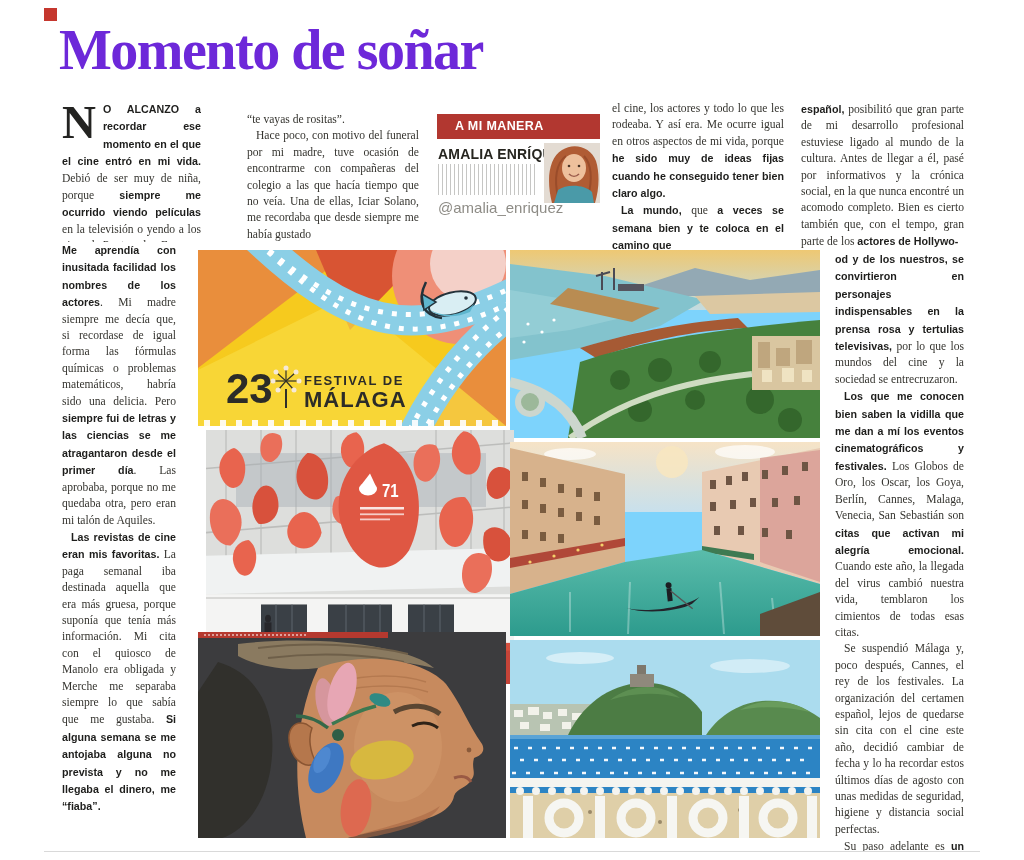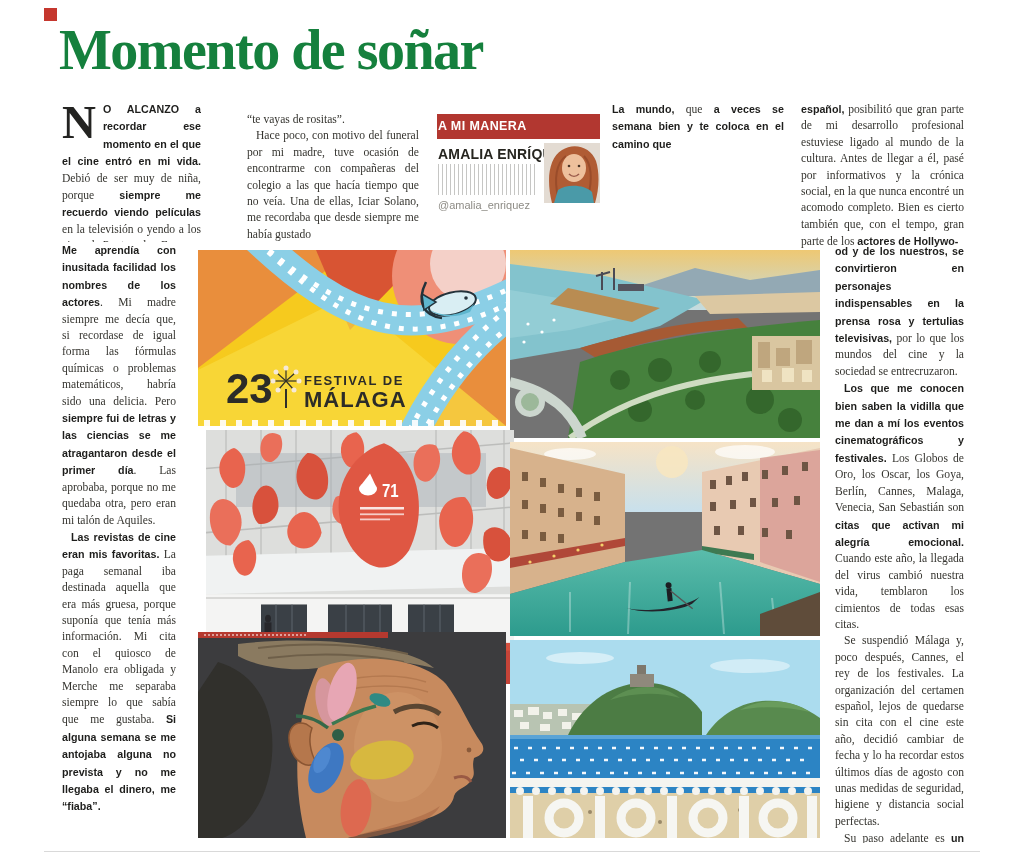--- a/index.html
+++ b/index.html
@@ -1,57 +1,57 @@
 <!DOCTYPE html>
 <html><head>
 <meta charset="utf-8">
 <style>
   *{margin:0;padding:0;box-sizing:border-box}
   html,body{background:#fff}
   body{width:1024px;height:860px;position:relative;font-family:"Liberation Serif",serif;overflow:hidden}
   .abs{position:absolute}
   #marker{left:44px;top:8px;width:13px;height:13px;background:#c5372e}
-  #headline{left:59px;top:18px;font-size:56px;font-weight:700;color:#15803d;letter-spacing:-1.5px;font-family:"Liberation Serif",serif}
+  #headline{left:59px;top:18px;font-size:56px;font-weight:700;color:#6d28d9;letter-spacing:-1.5px;font-family:"Liberation Serif",serif}
   .tcol{color:#35342f}
   .tcol p{text-align:justify;font-size:11.6px;line-height:16.4px;margin:0}
   .tcol p+p{text-indent:9px}
   .tcol .b{font-family:"Liberation Sans",sans-serif;font-weight:700;font-size:10.7px;color:#1e1e1c}
   #col1top{left:62px;top:101px;width:139px;height:141px;overflow:hidden}
   #col1main{left:62px;top:242px;width:114px;height:610px;overflow:hidden}
   #col2{left:247px;top:112px;width:172px;height:130px;overflow:hidden}
   #col5{left:612px;top:101px;width:172px;height:150px;overflow:hidden}
   #col6top{left:801px;top:101px;width:163px;height:150px;overflow:hidden}
-  #col6main{left:835px;top:243px;width:129px;height:600px;overflow:hidden}
+  #col6main{left:835px;top:251px;width:129px;height:600px;overflow:hidden}
   .dropcap{float:left;font-weight:700;font-size:47px;line-height:36px;padding:3px 7px 0 0;color:#232321;font-family:"Liberation Serif",serif}
   #bylinebox{left:437px;top:114px;width:163px;height:96px}
-  #banner{position:absolute;left:0;top:0;width:163px;height:25px;background:#b23730;color:#fff;font-family:"Liberation Sans",sans-serif;font-weight:700;font-size:12.5px;line-height:25px;padding-left:1px;letter-spacing:.4px}
+  #banner{position:absolute;left:0;top:0;width:163px;height:25px;background:#b23730;color:#fff;font-family:"Liberation Sans",sans-serif;font-weight:700;font-size:12.5px;line-height:25px;padding-left:18px;letter-spacing:.4px}
   #authorname{position:absolute;left:1px;top:32px;font-family:"Liberation Sans",sans-serif;font-weight:700;font-size:14px;color:#26251f;letter-spacing:.2px}
   #barcode{position:absolute;left:1px;top:50px;width:100px;height:31px;background:repeating-linear-gradient(90deg,#c6c6c4 0,#c6c6c4 1.5px,#fff 1.5px,#fff 4px)}
-  #handle{position:absolute;left:1px;top:85px;font-family:"Liberation Sans",sans-serif;font-size:11px;color:#8e8c86}
+  #handle{position:absolute;left:1px;top:85px;font-family:"Liberation Sans",sans-serif;font-size:15px;color:#8e8c86}
   #authorphoto{position:absolute;left:107px;top:29px;width:56px;height:60px}
-  .photo{overflow:hidden;background:#737373}
+  .photo{overflow:hidden;background:#7dd3fc}
   .photo svg{display:block;width:100%;height:100%}
   #p-poster{left:198px;top:250px;width:308px;height:176px}
   #p-facade{left:206px;top:430px;width:308px;height:254px}
   #p-dafoe{left:198px;top:632px;width:308px;height:206px}
   #p-aerial{left:510px;top:250px;width:310px;height:188px}
   #p-canal{left:510px;top:442px;width:310px;height:194px}
   #p-sanseb{left:510px;top:640px;width:310px;height:198px}
   #bottomrule{left:44px;top:851px;width:936px;height:1px;background:#d9d9d9}
 </style>
 </head>
 <body>
 
 <div class="abs" id="marker"></div>
 <h1 class="abs" id="headline">Momento de soñar</h1>
 
 <div class="abs tcol" id="col1top">
   <span class="dropcap">N</span>
   <div>
-      <p><span class="b">O ALCANZO a recordar ese momento en el que el cine entró en mi vida. </span><span>Debió de ser muy de niña, porque </span><span class="b">siempre me recuerdo viendo películas </span><span>en la televisión o yendo a los cines de Pontevedra. Eso que, lamentablemente, ha ocurrido en la mayoría de las ciu-</span></p>
+      <p><span class="b">O ALCANZO a recordar ese momento en el que el cine entró en mi vida. </span><span>Debió de ser muy de niña, porque </span><span class="b">siempre me ocurrido viendo películas </span><span>en la televisión o yendo a los cines de Pontevedra. Eso que, lamentablemente, ha ocurrido en la mayoría de las ciu-</span></p>
     </div>
 </div>
 
 <div class="abs tcol" id="col1main">
   <div>
       <p><span class="b">Me aprendía con inusitada facilidad los nombres de los actores</span><span>. Mi madre siempre me decía que, si recordase de igual forma las fórmulas químicas o problemas matemáticos, habría sido una delicia. Pero </span><span class="b">siempre fui de letras y las ciencias se me atragantaron desde el primer día</span><span>. Las aprobaba, porque no me quedaba otra, pero eran mi talón de Aquiles.</span></p>
       <p><span class="b">Las revistas de cine eran mis favoritas. </span><span>La paga semanal iba destinada aquella que era más gruesa, porque suponía que tenía más información. Mi cita con el quiosco de Manolo era obligada y Merche me separaba siempre lo que sabía que me gustaba. </span><span class="b">Si alguna semana se me antojaba alguna no prevista y no me llegaba el dinero, me “fiaba”. </span></p>
     </div>
 </div>
 
@@ -76,20 +76,21 @@
       <circle cx="25" cy="23" r="1.3" fill="#4a3528"></circle>
       <circle cx="35" cy="23" r="1.3" fill="#4a3528"></circle>
       <path d="M25,31 C28,34 32,34 35,31" stroke="#9a5a4a" stroke-width="1.6" fill="none"></path>
       <path d="M10,60 L14,47 C22,41 40,41 48,49 L50,60 Z" fill="#4a9aa8"></path>
     </svg>
   </div>
 </div>
 
 <div class="abs tcol" id="col5">
   <div>
+      <p><span>el cine, los actores y todo lo que les rodeaba. Y así era. Me ocurre igual en otros aspectos de mi vida, porque </span><span class="b">he sido muy de ideas fijas cuando he conseguido tener bien claro algo.</span></p>
       <p><span class="b">La mundo, </span><span>que </span><span class="b">a veces se semana bien y te coloca en el camino que</span></p>
     </div>
 </div>
 
 <div class="abs tcol" id="col6top">
   <div>
       <p><span class="b">español, </span><span>posibilitó que gran parte de mi desarrollo profesional estuviese ligado al mundo de la cultura. Antes de llegar a él, pasé por informativos y la crónica social, en la que nunca encontré un acomodo completo. Bien es cierto también que, con el tempo, gran parte de los </span><span class="b">actores de Hollywo-</span></p>
     </div>
 </div>
 

